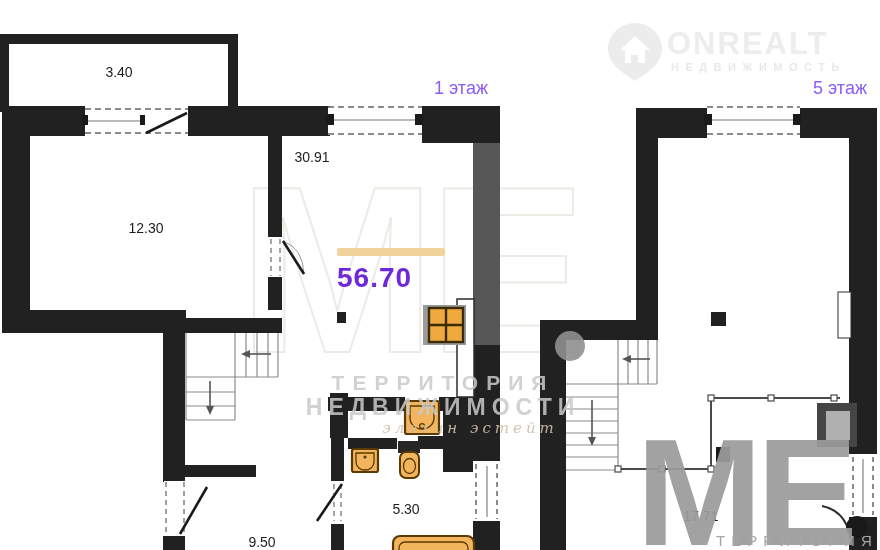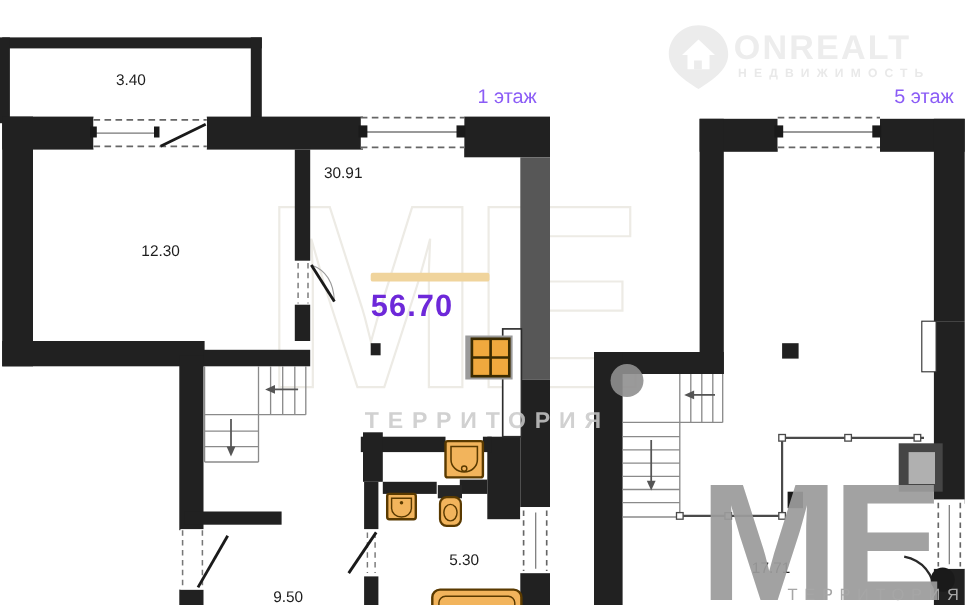--- a/index.html
+++ b/index.html
@@ -231,38 +231,40 @@
     <g>
       <rect x="393" y="536" width="81" height="30" rx="7" fill="#f2b45c" stroke="#5a3a00" stroke-width="2.2"></rect>
       <rect x="399" y="542" width="69" height="20" rx="6" fill="none" stroke="#5a3a00" stroke-width="1.3"></rect>
     </g>
   </svg>
 
   <div class="lbl" style="left:119px;top:72px;">3.40</div>
   <div class="lbl" style="left:146px;top:216px;margin-top:12px;">12.30</div>
   <div class="lbl" style="left:312px;top:157px;">30.91</div>
   <div class="lbl" style="left:262px;top:542px;">9.50</div>
-  <div class="lbl" style="left:422px;top:509px;">5.30</div>
+  <div class="lbl" style="left:406px;top:509px;">5.30</div>
   <div class="lbl" style="left:701px;top:516px;">17.71</div>
 
   <div class="accent-bar" style="left:337px;top:248px;width:108px;background:#f0d49c;z-index:2;"></div>
   <div class="total-lbl" style="left:337px;top:262px;z-index:2;">56.70</div>
 
   <div class="floor-lbl" style="left:461px;top:88px;">1 этаж</div>
   <div class="floor-lbl" style="left:840px;top:88px;">5 этаж</div>
 
   <svg width="880" height="550" style="z-index:3;pointer-events:none;">
     <path d="M635,23 C620,23 608,35 608,49 C608,64 623,73 635,81 C647,73 662,64 662,49 C662,35 650,23 635,23 Z" fill="#ececec"></path>
     <polygon points="635,36 620,50 625,50 625,63 645,63 645,50 650,50" fill="#ffffff"></polygon>
     <rect x="631" y="55" width="7" height="8" fill="#ececec"></rect>
   </svg>
   <div class="wm-top" style="left:667px;top:26px;font-size:31px;letter-spacing:2px;color:#ededed;z-index:3;">ONREALT</div>
   <div class="wm-top" style="left:671px;top:61px;font-size:11px;letter-spacing:6.5px;color:#e9e9e9;z-index:3;">НЕДВИЖИМОСТЬ</div>
 
   <div class="wm-center-line" style="left:443px;top:371px;font-size:21px;letter-spacing:8px;z-index:3;">ТЕРРИТОРИЯ</div>
+  <div class="wm-center-line" style="left:443px;top:394px;font-size:23px;letter-spacing:6px;z-index:3;">НЕДВИЖИМОСТИ</div>
+  <div class="wm-script" style="left:470px;top:419px;font-size:15px;letter-spacing:4px;z-index:3;">элохин эстейт</div>
   <div style="position:absolute;left:555px;top:331px;width:30px;height:30px;border-radius:50%;
               background:#8f8f8f;opacity:.9;z-index:3;"></div>
 
   <svg width="880" height="550" style="z-index:3;pointer-events:none;">
     <text x="636" y="545" font-family="Liberation Sans, sans-serif" font-weight="bold" font-size="152" letter-spacing="-6" fill="#9c9c9c" opacity="0.93">МЕ</text>
   </svg>
   <div class="wm-corner-caption" style="left:716px;top:532px;z-index:3;">ТЕРРИТОРИЯ</div>
 
 </div>
 

